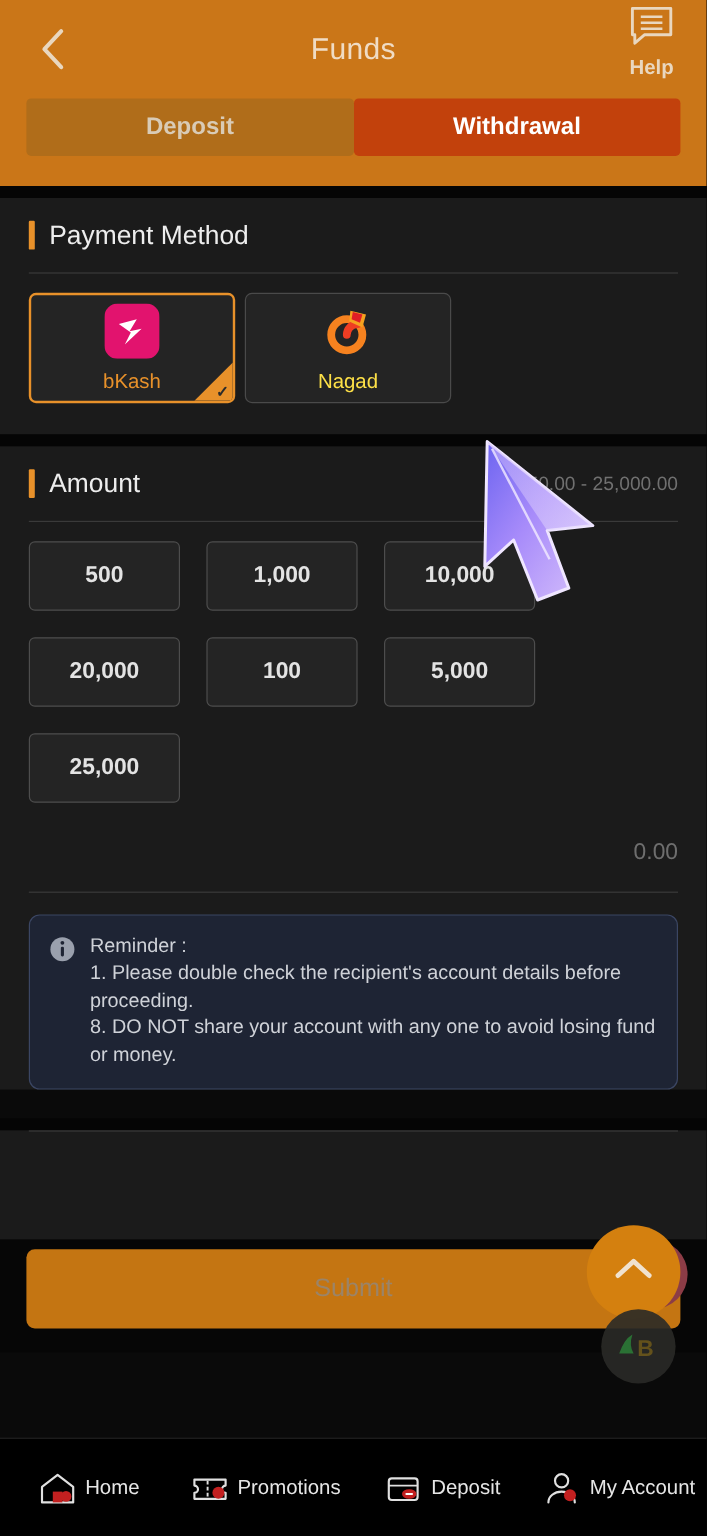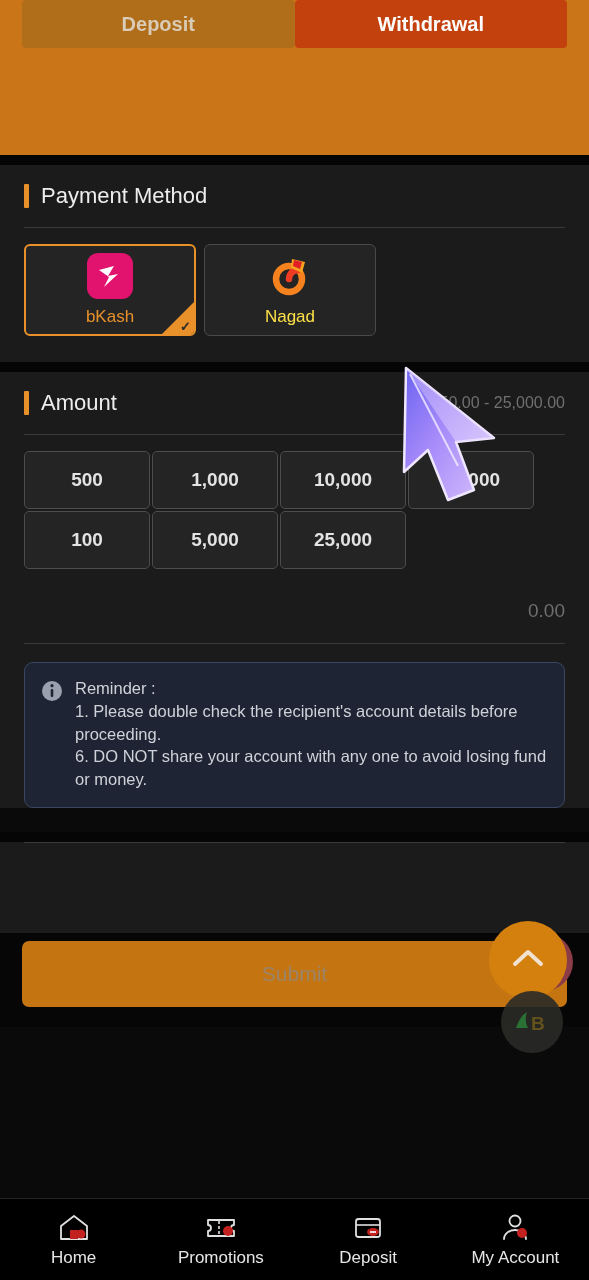--- a/index.html
+++ b/index.html
@@ -148,21 +148,21 @@
     font-size: 13px;
     color: #2b2b2b;
     font-weight: bold;
     line-height: 1;
   }
 
   
   .amt-grid {
     display: flex;
     flex-wrap: wrap;
-    gap: 2px;
+    gap: 22px;
     padding: 16px 0 0 0;
   }
   .amt-btn {
     width: 126px; height: 58px;
     background: #242424;
     border: 1px solid #4d4d4d;
     border-radius: 5px;
     display: flex; align-items: center; justify-content: center;
     font-size: 19px;
     font-weight: bold;
@@ -251,21 +251,21 @@
   .bottom-nav {
     position: absolute;
     left: 0; right: 0; bottom: 0;
     height: 82px;
     background: #000;
     border-top: 1px solid #242424;
     display: flex;
   }
   .nav-item {
     flex: 1;
-    display: flex; flex-direction: column;
+    display: flex; flex-direction: row;
     align-items: center; justify-content: center;
     gap: 6px;
     cursor: pointer;
   }
   .nav-label {
     font-size: 17px;
     color: #e6e6e6;
   }
   .nav-icon { position: relative; width: 34px; height: 30px; }
 
@@ -277,20 +277,41 @@
     pointer-events: none;
     z-index: 50;
   }
 </style>
 </head>
 <body>
 
 <div id="app">
 
   <div class="header">
+    <div class="header-bar">
+      <div class="back-btn">
+        <span>
+          <svg width="26" height="36" viewBox="0 0 26 36" fill="none">
+            <path d="M20 3 L6 18 L20 33" stroke="#e9d7bf" stroke-width="3.4" stroke-linecap="round" stroke-linejoin="round"></path>
+          </svg>
+        </span>
+      </div>
+      <div class="header-title">Funds</div>
+      <div class="help-btn">
+        <span>
+          <svg width="40" height="36" viewBox="0 0 40 36" fill="none">
+            <path d="M4 3 H36 V25 H14 L6 32 V25 H4 Z" stroke="#e9d7bf" stroke-width="2.4" stroke-linejoin="round"></path>
+            <line x1="11" y1="10" x2="29" y2="10" stroke="#e9d7bf" stroke-width="2.2"></line>
+            <line x1="11" y1="15" x2="29" y2="15" stroke="#e9d7bf" stroke-width="2.2"></line>
+            <line x1="11" y1="20" x2="29" y2="20" stroke="#e9d7bf" stroke-width="2.2"></line>
+          </svg>
+        </span>
+        <span class="help-label">Help</span>
+      </div>
+    </div>
     <div class="tabs">
       <div class="tab inactive">
         <span>Deposit</span>
       </div>
       <div class="tab active">
         <span>Withdrawal</span>
       </div>
     </div>
   </div>
 
@@ -360,21 +381,21 @@
       <div class="info-icon">
         <svg width="22" height="22" viewBox="0 0 22 22">
           <circle cx="11" cy="11" r="10" fill="#9aa0ad"></circle>
           <rect x="9.7" y="9" width="2.6" height="8" rx="1.1" fill="#1e2434"></rect>
           <circle cx="11" cy="5.7" r="1.6" fill="#1e2434"></circle>
         </svg>
       </div>
       <div class="reminder-text">
         <div>Reminder :</div>
         <div>1. Please double check the recipient's account details before proceeding.</div>
-        <div>6. DO NOT share your account with any one to avoid losing fund or money.</div>
+        <div>8. DO NOT share your account with any one to avoid losing fund or money.</div>
       </div>
     </div>
   </div>
 
   <div class="gap"></div>
 
   <div class="section" style="padding-bottom:46px;">
     <div class="divider"></div>
     <div style="height:44px;"></div>
   </div>

